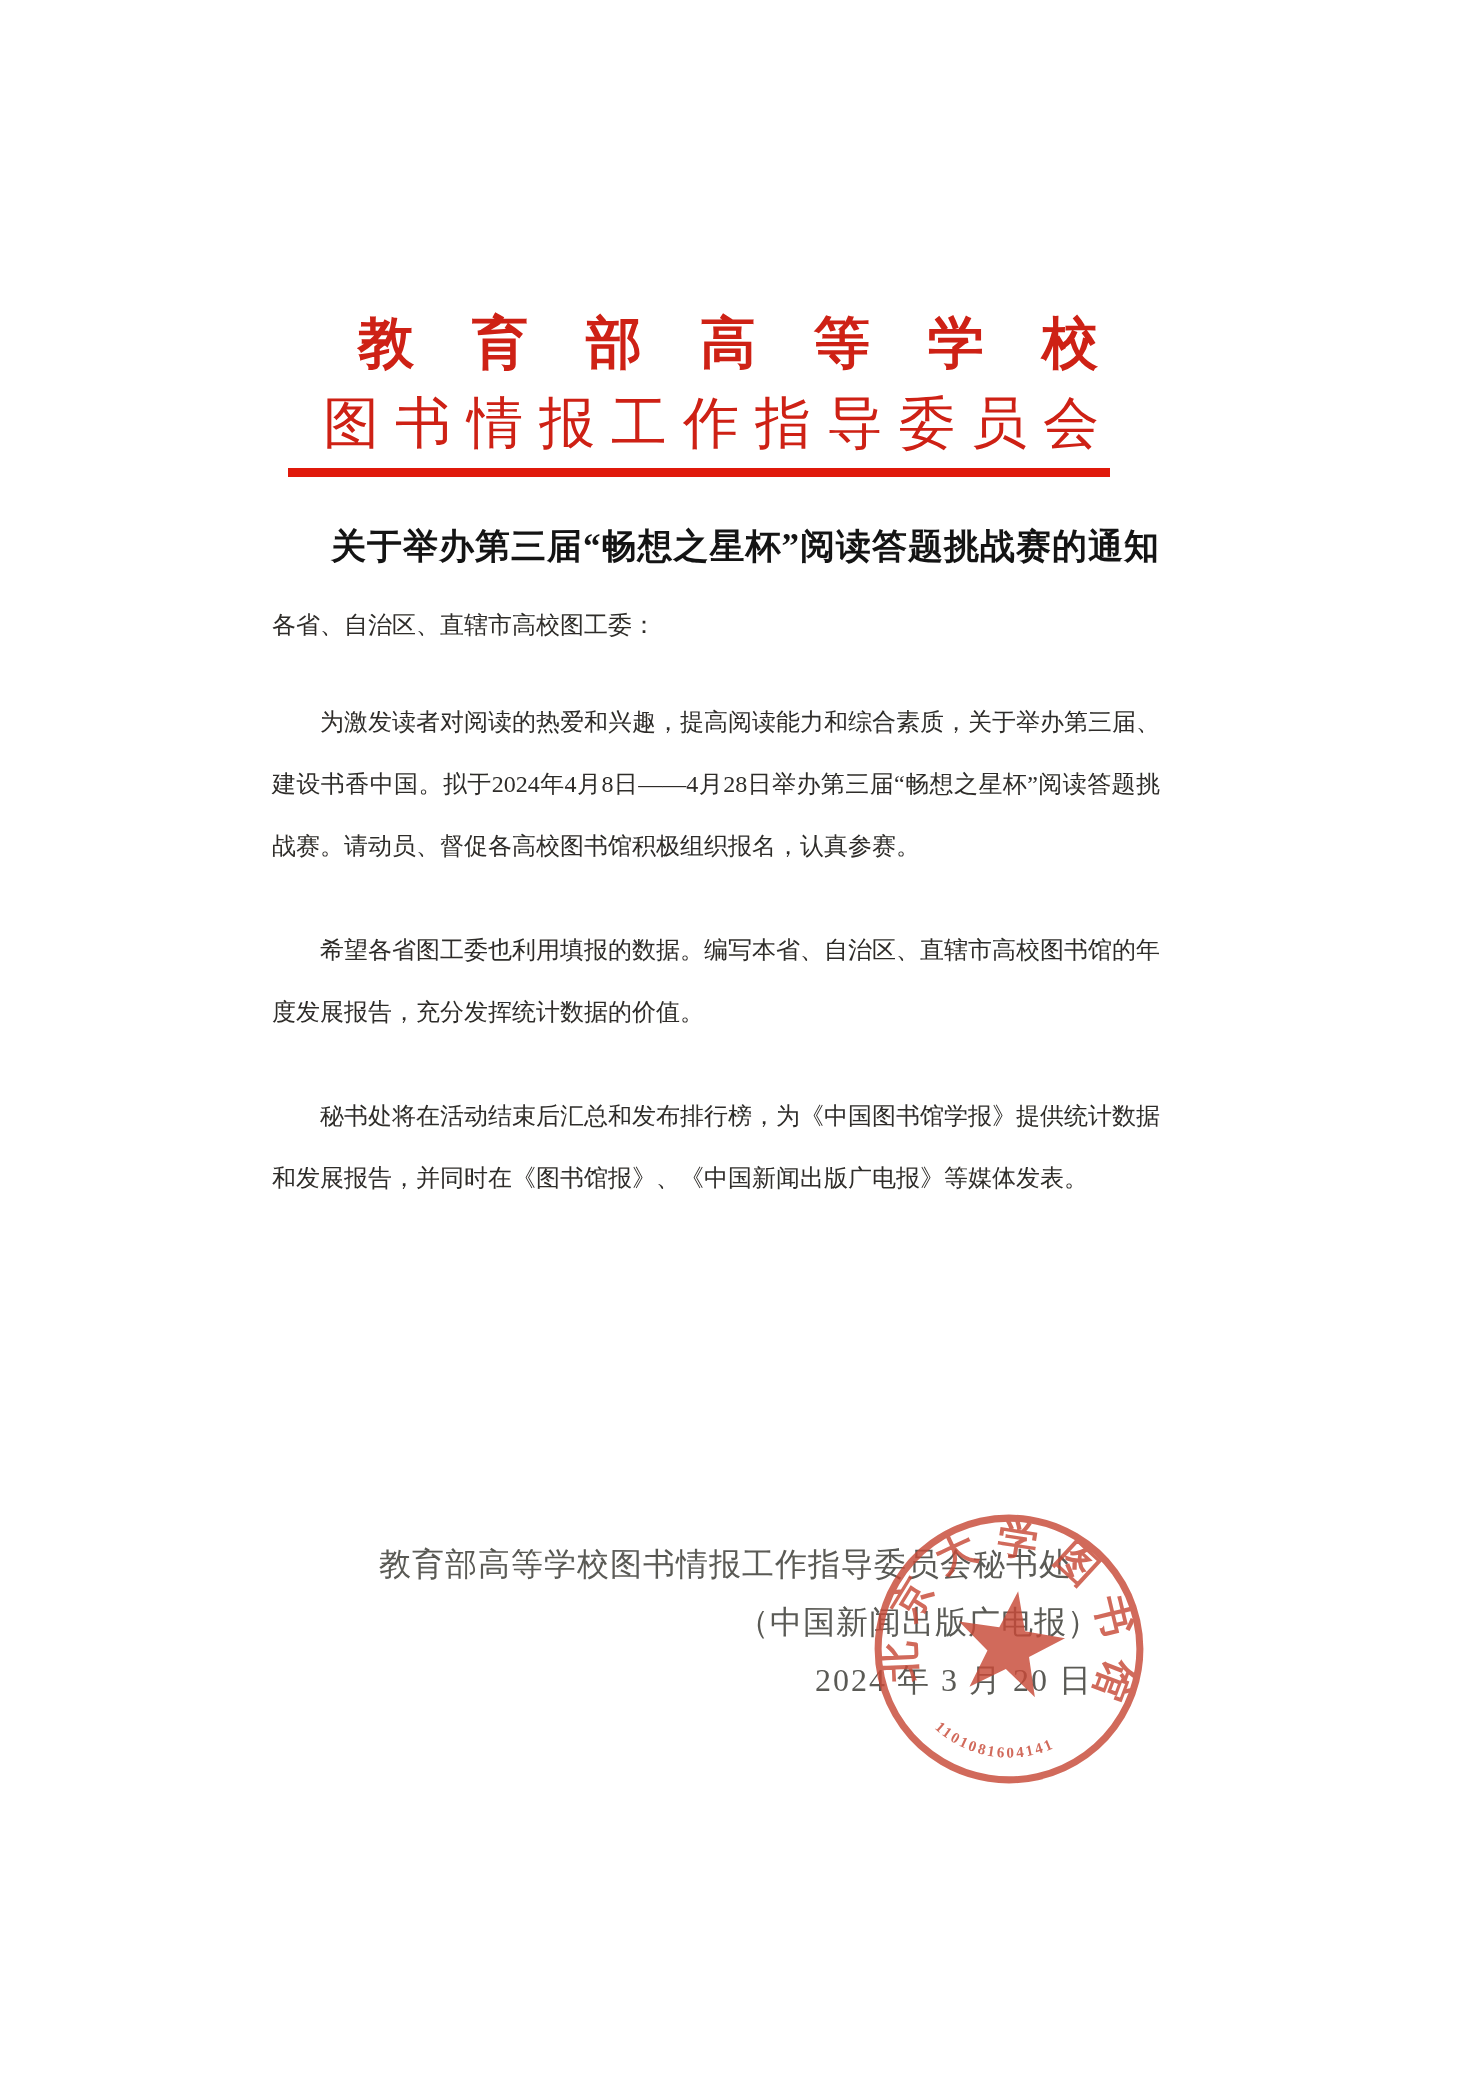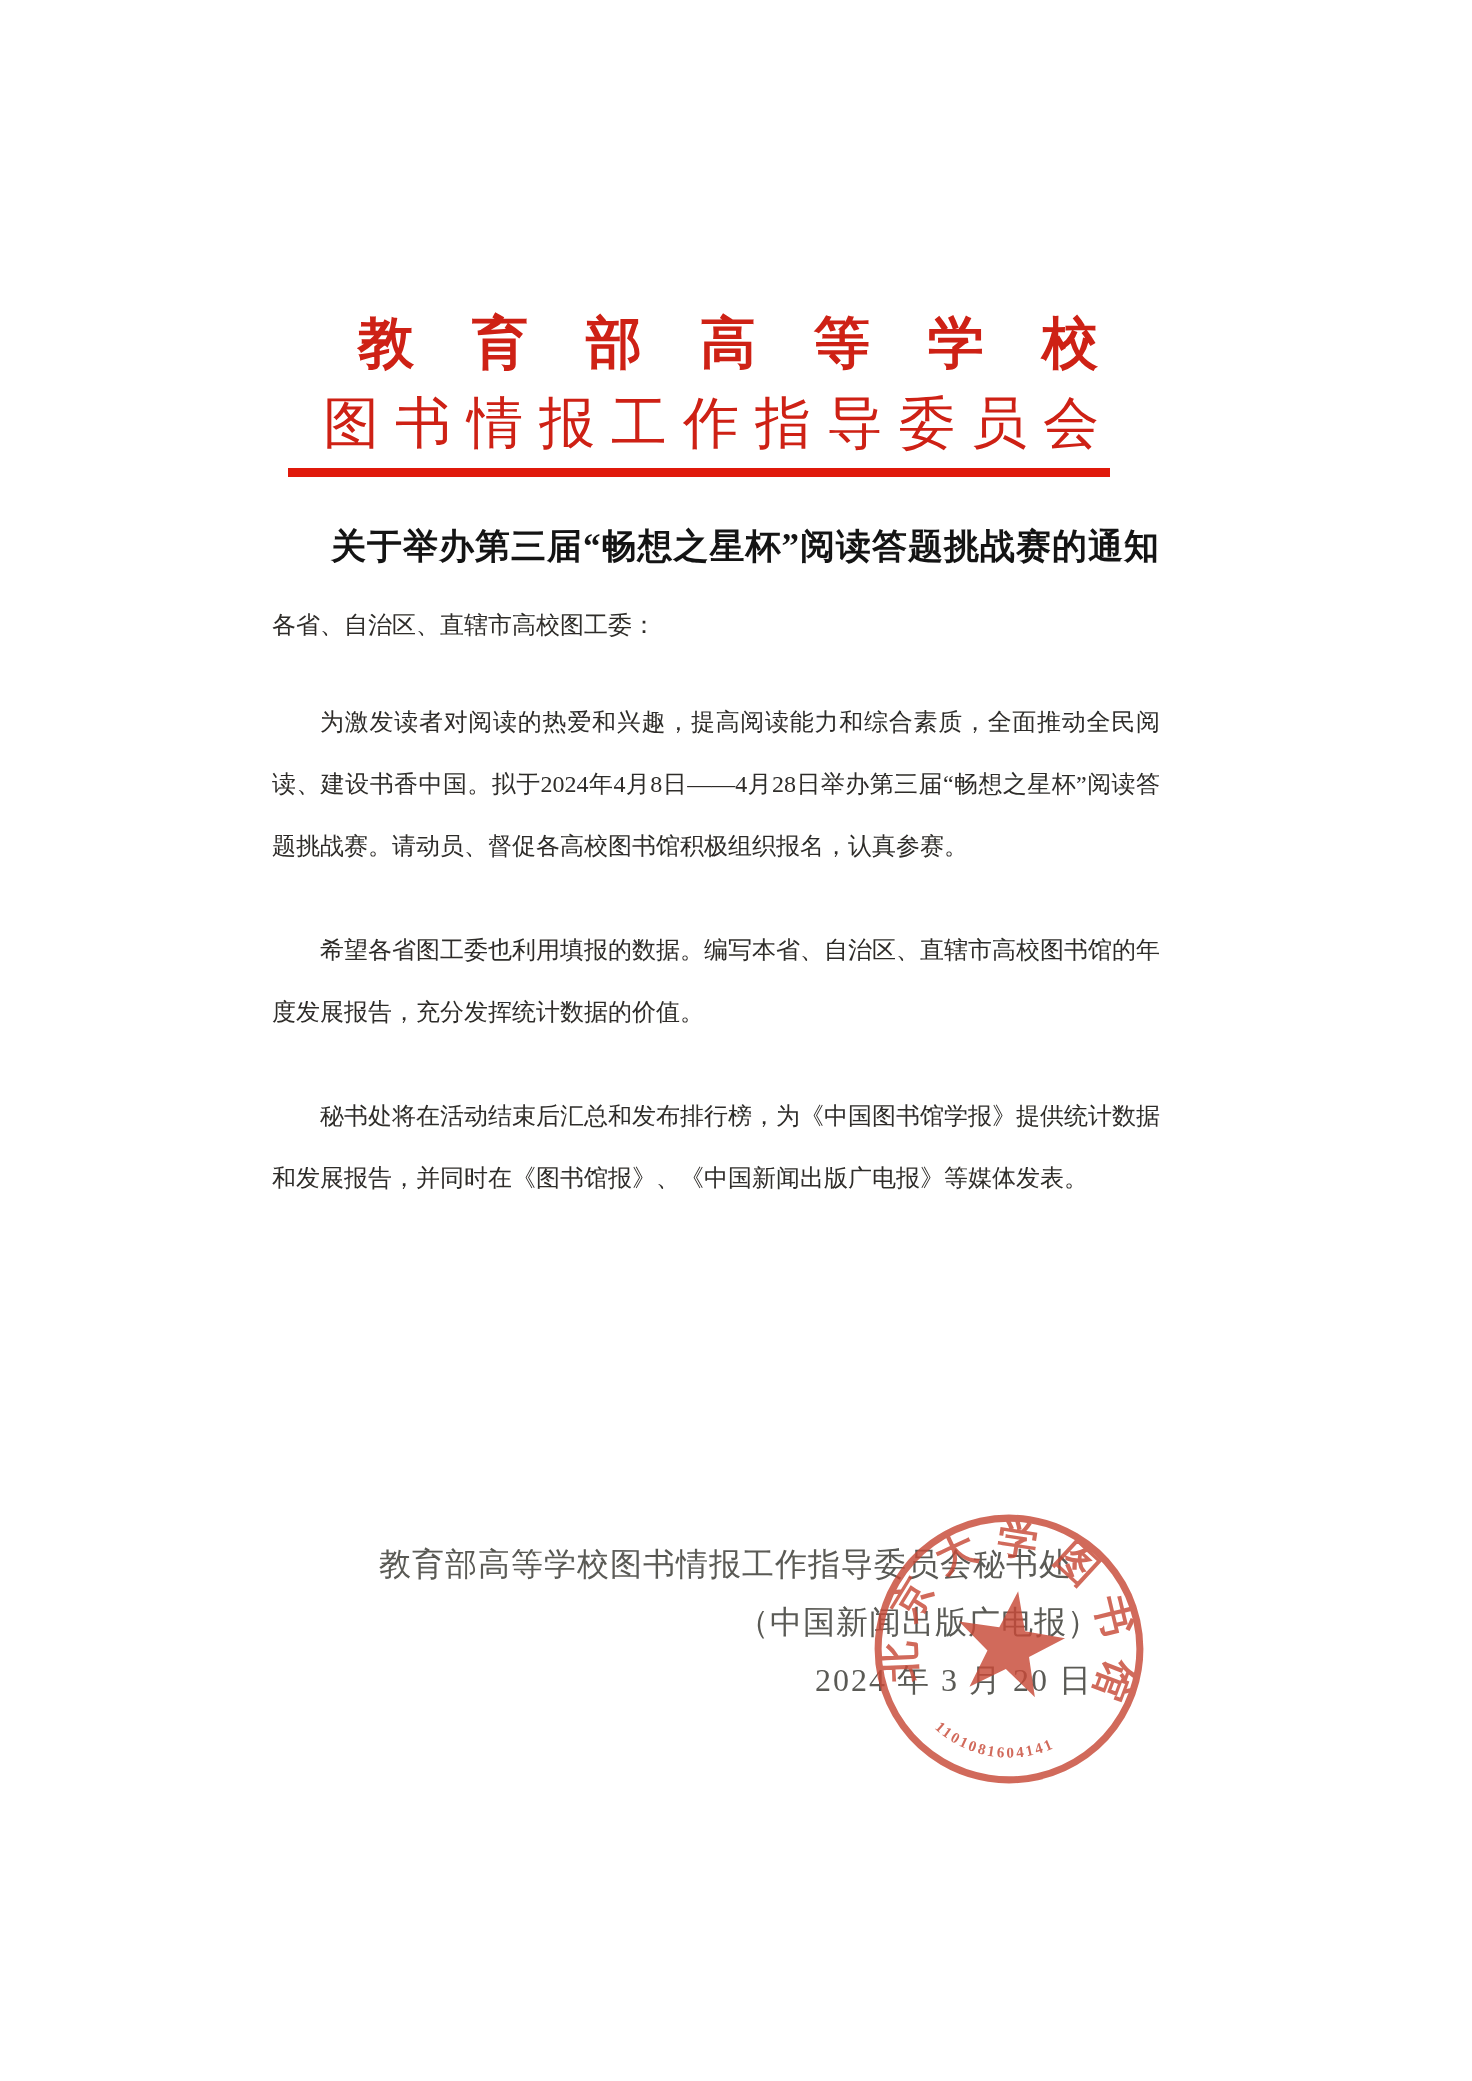--- a/index.html
+++ b/index.html
@@ -113,21 +113,21 @@
     <div class="lh-line1">教育部高等学校</div>
     <div class="lh-line2">图书情报工作指导委员会</div>
     <div class="lh-rule"></div>
   </header>
 
   <main>
     <h1 class="doc-title">关于举办第三届“畅想之星杯”阅读答题挑战赛的通知</h1>
 
     <div class="content">
       <p class="salutation">各省、自治区、直辖市高校图工委：</p>
-      <p class="para">为激发读者对阅读的热爱和兴趣，提高阅读能力和综合素质，全面推动全民阅读、建设书香中国。拟于2024年4月8日——4月28日举办第三届“畅想之星杯”阅读答题挑战赛。请动员、督促各高校图书馆积极组织报名，认真参赛。</p>
+      <p class="para">为激发读者对阅读的热爱和兴趣，提高阅读能力和综合素质，关于举办第三届、建设书香中国。拟于2024年4月8日——4月28日举办第三届“畅想之星杯”阅读答题挑战赛。请动员、督促各高校图书馆积极组织报名，认真参赛。</p>
       <p class="para">希望各省图工委也利用填报的数据。编写本省、自治区、直辖市高校图书馆的年度发展报告，充分发挥统计数据的价值。</p>
       <p class="para">秘书处将在活动结束后汇总和发布排行榜，为《中国图书馆学报》提供统计数据和发展报告，并同时在《图书馆报》、《中国新闻出版广电报》等媒体发表。</p>
     </div>
   </main>
 
   <div class="sig">
     <div class="sig-org">教育部高等学校图书情报工作指导委员会秘书处</div>
     <div class="sig-note">（中国新闻出版广电报）</div>
     <div class="sig-date">2024 年 3 月 20 日</div>
   </div>

